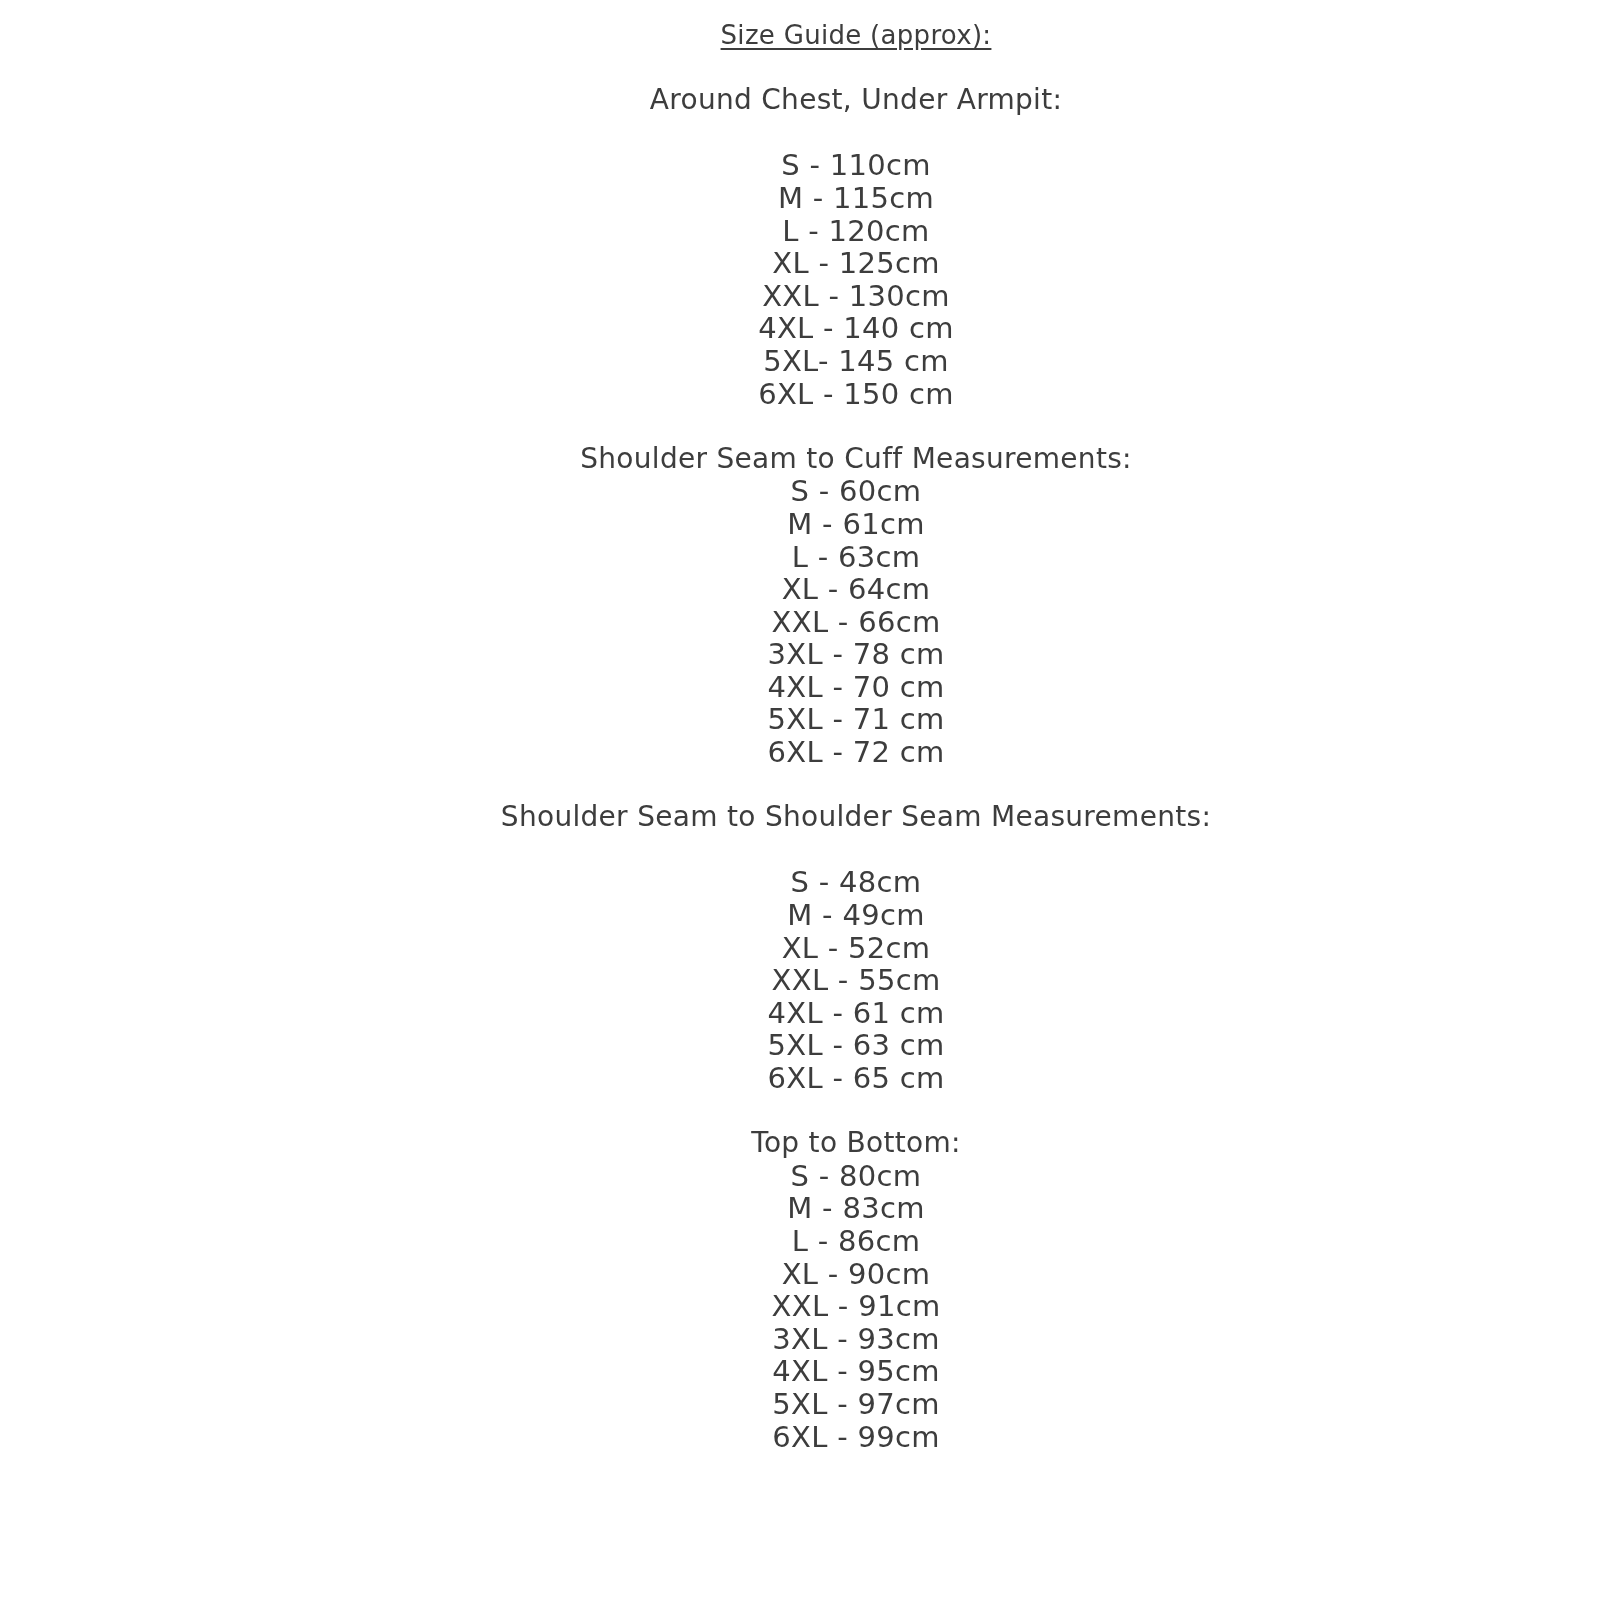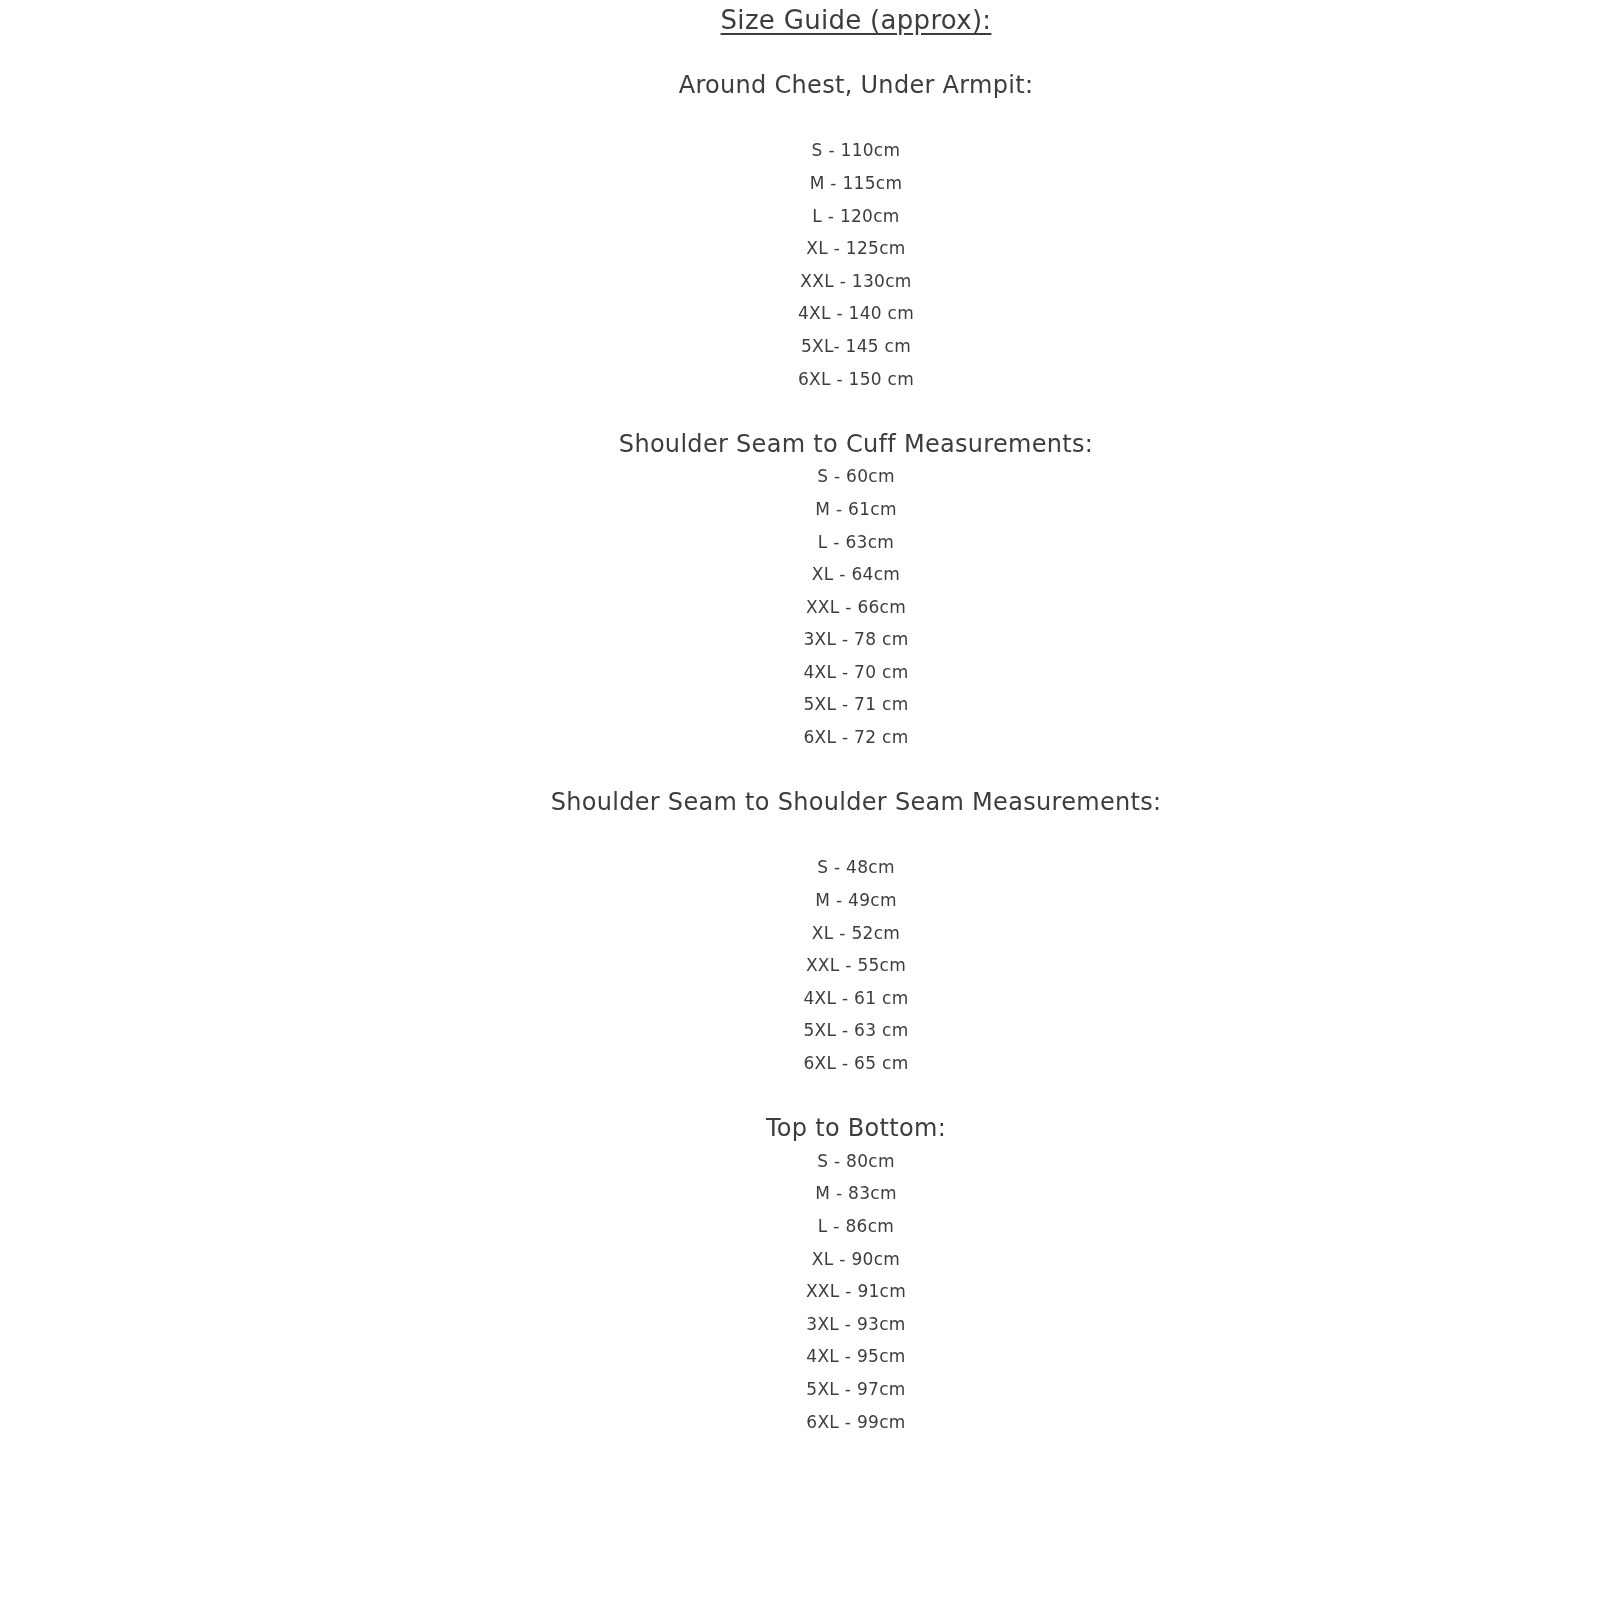--- a/index.html
+++ b/index.html
@@ -6,39 +6,39 @@
   html, body {
     width: 1600px;
     height: 1600px;
     background: #ffffff;
     overflow: hidden;
     font-family: "DejaVu Sans", "Liberation Sans", sans-serif;
   }
   .doc {
     width: 1600px;
     height: 1600px;
-    padding-top: 4px;
+    padding-top: 19px;
     padding-left: 112px; 
     text-align: center;
     color: #3d3d3d;
   }
   .line {
     line-height: 32.6px;
-    font-size: 17px;
+    font-size: 29px;
     letter-spacing: 0.3px;
     white-space: pre;
   }
   .doc-title {
     font-size: 26px;
     font-weight: 400;
     text-decoration: underline;
     text-underline-offset: 4px;
   }
   .section-heading {
-    font-size: 24px;
+    font-size: 28px;
     text-align: center;
   }
   .spacer {
     height: 32.6px;
   }
 </style>
 </head>
 <body>
 
 <div class="doc">

